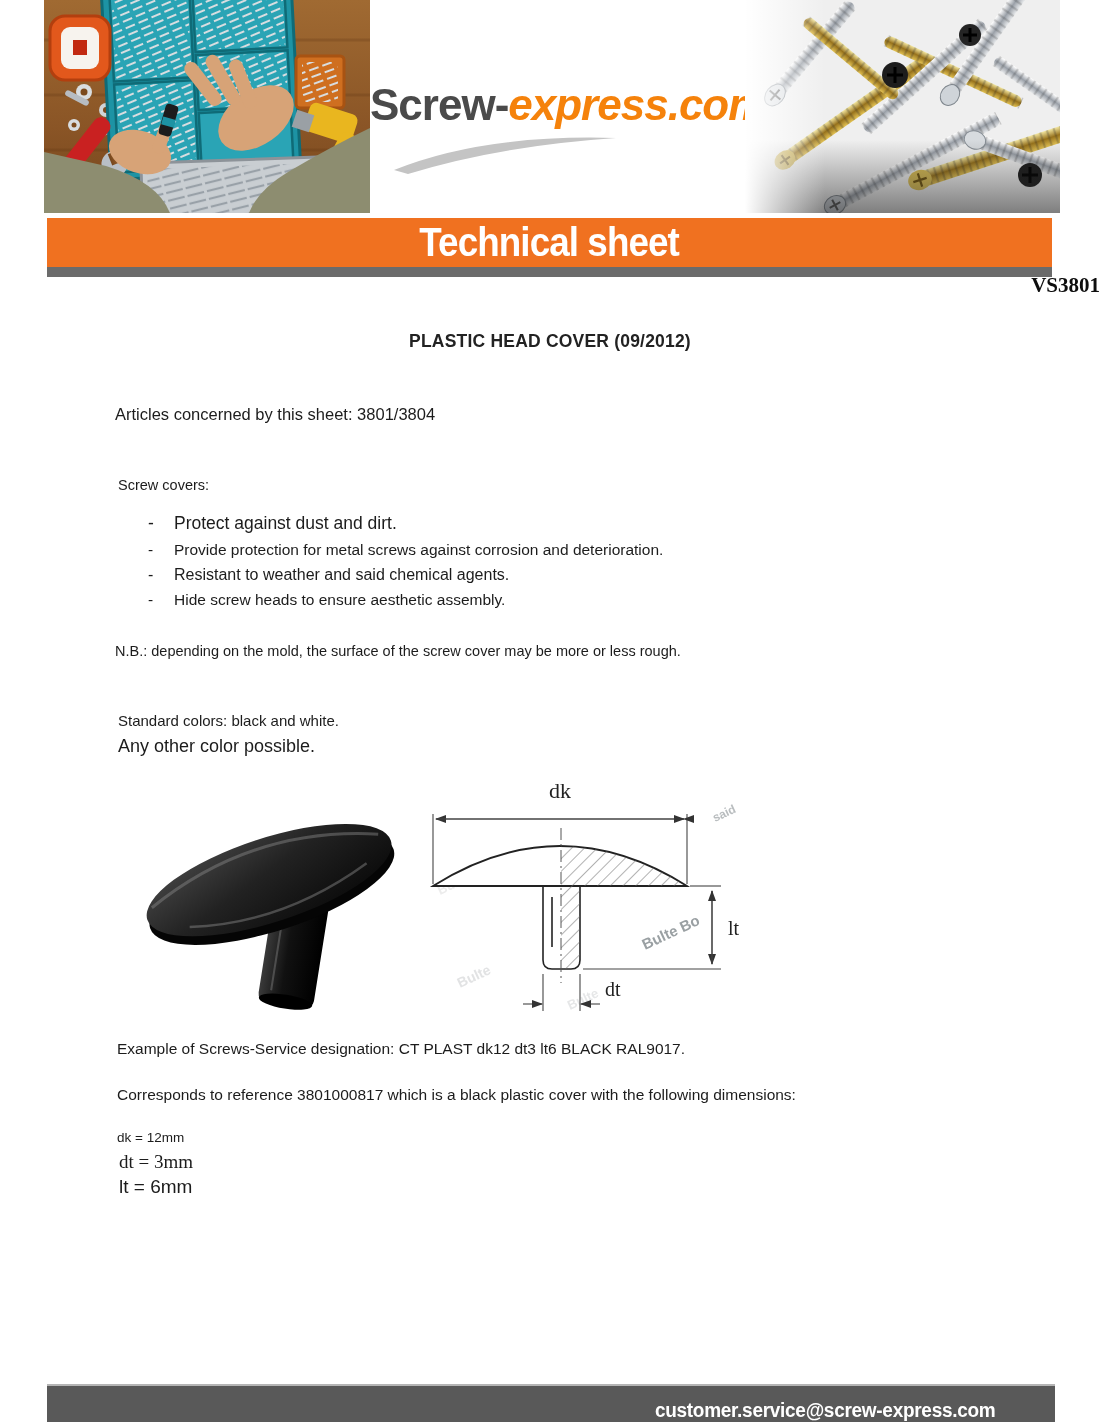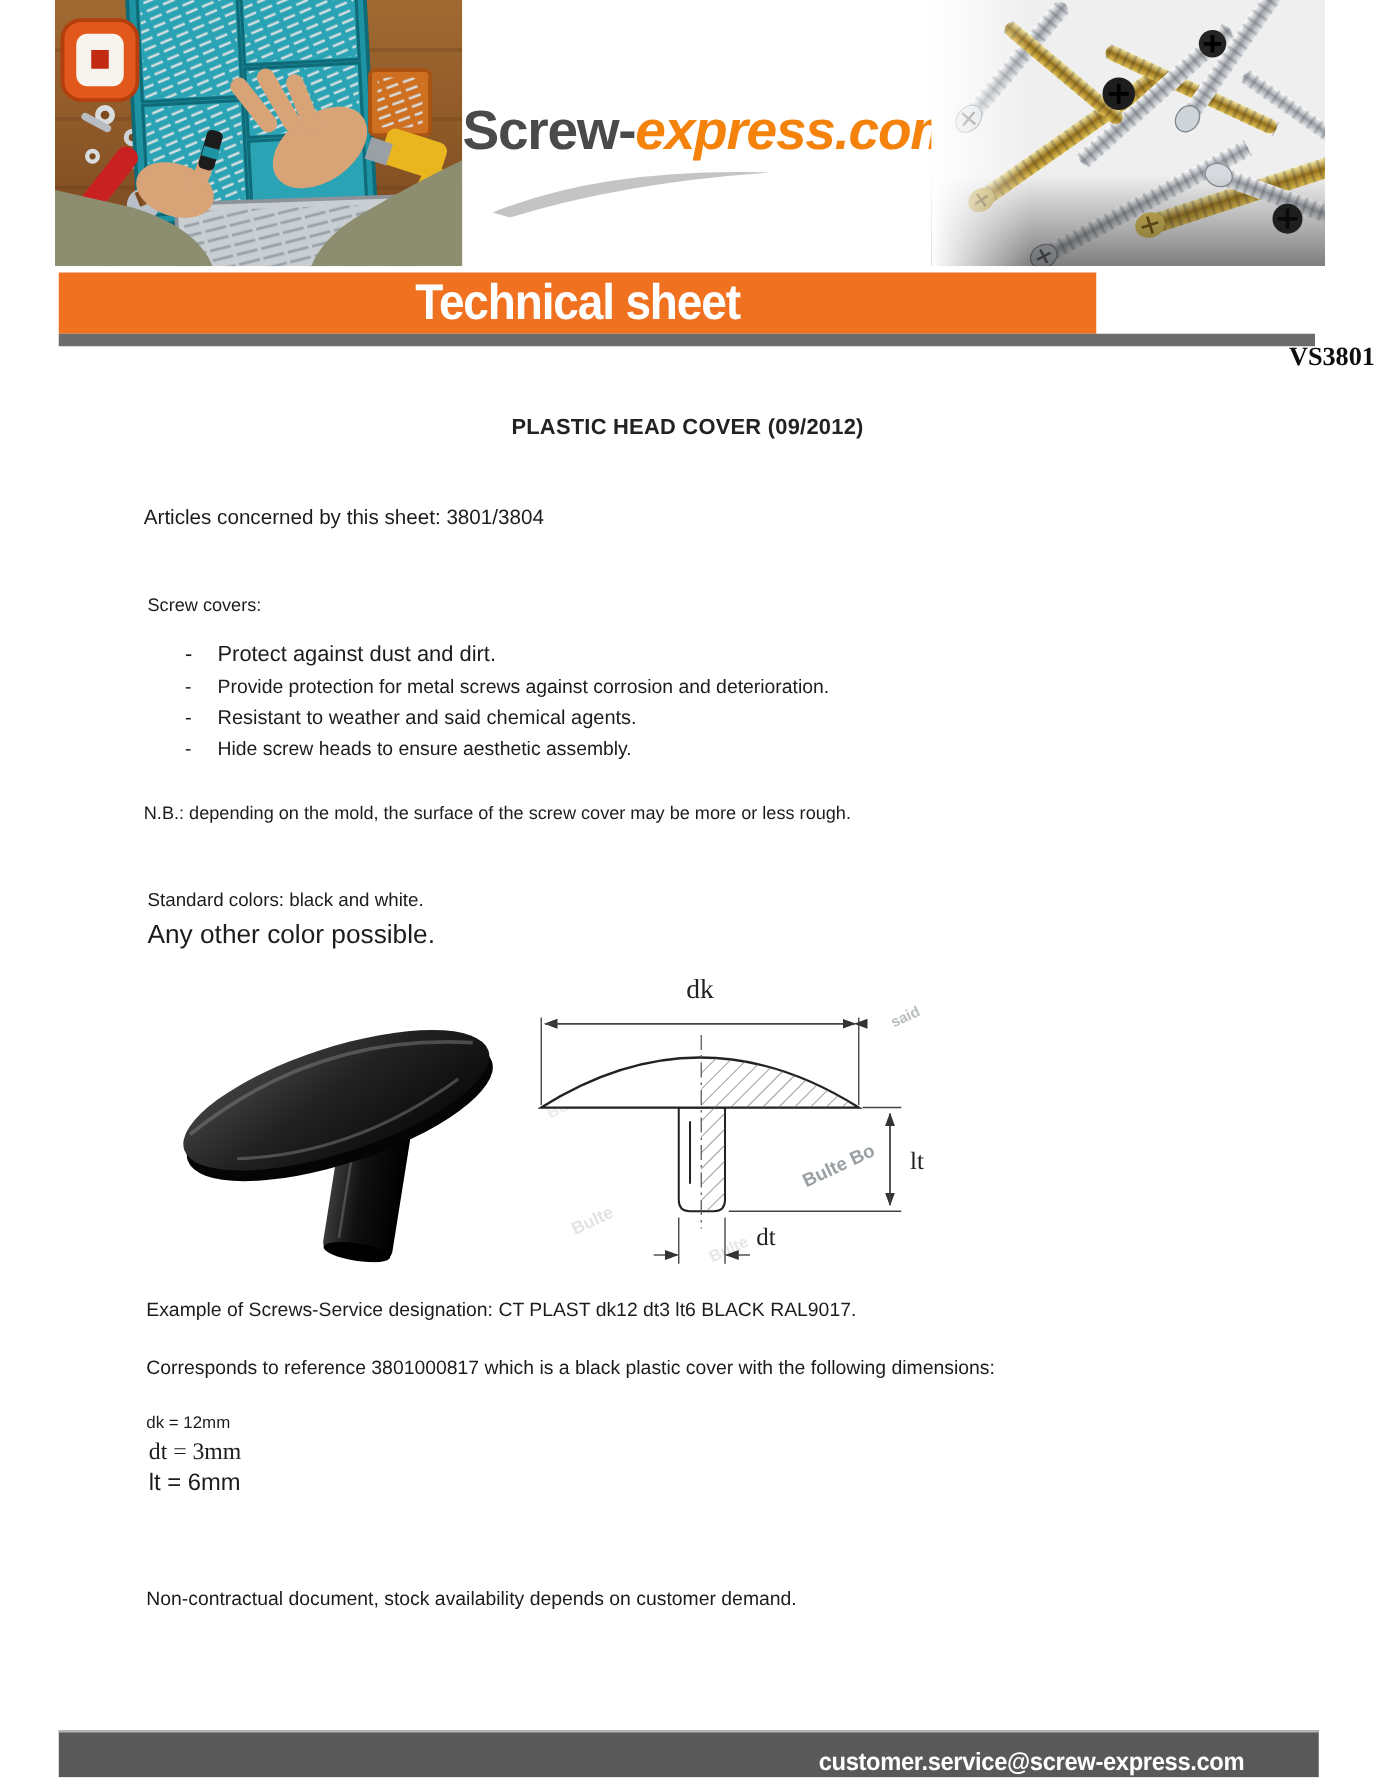--- a/index.html
+++ b/index.html
@@ -9,41 +9,41 @@
   
   .photo{position:absolute;top:0;height:213px;overflow:hidden;}
   .photo-left{left:44px;width:326px;}
   .photo-right{left:745px;width:315px;}
   .logo-area{position:absolute;left:370px;top:0;width:375px;height:213px;background:#fff;}
   .logo-text{position:absolute;top:80px;width:100%;text-align:center;font-size:44px;font-weight:bold;letter-spacing:-1px;white-space:nowrap;}
   .logo-text .p1{color:#4a4a4a;}
   .logo-text .p2{color:#f5820b;font-style:italic;}
   .swoosh{position:absolute;left:18px;top:130px;}
 
-  .banner{position:absolute;left:47px;top:218px;width:830px;height:49px;background:#f07120;
+  .banner{position:absolute;left:47px;top:218px;width:1005px;height:49px;background:#f07120;
           display:flex;align-items:center;justify-content:center;}
   .banner-title{color:#fff;font-size:40px;font-weight:800;letter-spacing:-1px;transform:scaleX(.92);white-space:nowrap;}
   .gray-strip{position:absolute;left:47px;top:267px;width:1005px;height:10px;background:#6b6b6b;}
 
   
   .abs{position:absolute;}
   .vs-code{top:273px;left:0;width:100%;text-align:right;font-family:"Liberation Serif",serif;font-weight:bold;font-size:21px;color:#0e0e0e;}
   .doc-title{top:331px;left:0;width:100%;text-align:center;font-size:17.5px;color:#222;letter-spacing:.2px;font-weight:bold;}
   .articles{top:405px;left:115px;font-size:16.5px;}
   .section-intro{top:477px;left:118px;font-size:14.5px;}
   .bullets{top:513px;left:148px;list-style:none;margin:0;padding:0;}
   .bullets li{display:flex;margin-bottom:7px;}
   .bullets .dash{width:26px;flex:0 0 26px;}
   .bullets li:nth-child(1){font-size:17.5px;}
   .bullets li:nth-child(2){font-size:15.5px;}
   .bullets li:nth-child(3){font-size:16px;}
   .bullets li:nth-child(4){font-size:15.5px;}
   .nb-note{top:643px;left:115px;font-size:14.5px;}
   .colors1{top:712px;left:118px;font-size:15px;}
-  .colors2{top:736px;left:118px;font-size:21px;}
+  .colors2{top:736px;left:118px;font-size:18px;}
 
   .cap-photo{left:120px;top:788px;}
   .drawing{left:420px;top:770px;}
 
   .example{top:1040px;left:117px;font-size:15.5px;}
   .reference{top:1086px;left:117px;font-size:15.5px;}
   .dim1{top:1130px;left:117px;font-size:13.5px;}
   .dim2{top:1151px;left:119px;font-size:19px;font-family:"Liberation Serif",serif;}
   .dim3{top:1176px;left:119px;font-size:19px;font-family:Liberation Sans, sans-serif;}
   .disclaimer{top:1271px;left:117px;font-size:15.5px;}
@@ -380,19 +380,18 @@
       </g>
       <text x="185" y="226" font-size="20" fill="#222">dt</text>
     </svg>
   </div>
 
   <div class="abs example">Example of Screws-Service designation: CT PLAST dk12 dt3 lt6 BLACK RAL9017.</div>
   <div class="abs reference">Corresponds to reference 3801000817 which is a black plastic cover with the following dimensions:</div>
   <div class="abs dim1">dk = 12mm</div>
   <div class="abs dim2">dt = 3mm</div>
   <div class="abs dim3">lt = 6mm</div>
-  <div class="abs disclaimer">Non-contractual document, stock availability depends on customer demand.</div>
 
   <div class="footer-bar">
     <span class="footer-email">customer.service@screw-express.com</span>
   </div>
 
 </div>
 
 </body></html>

